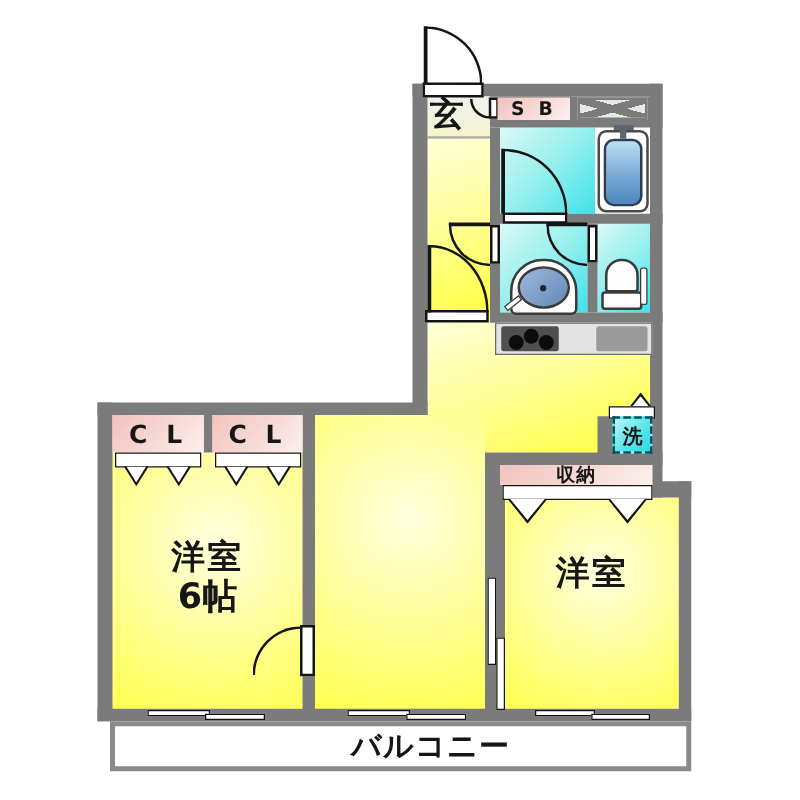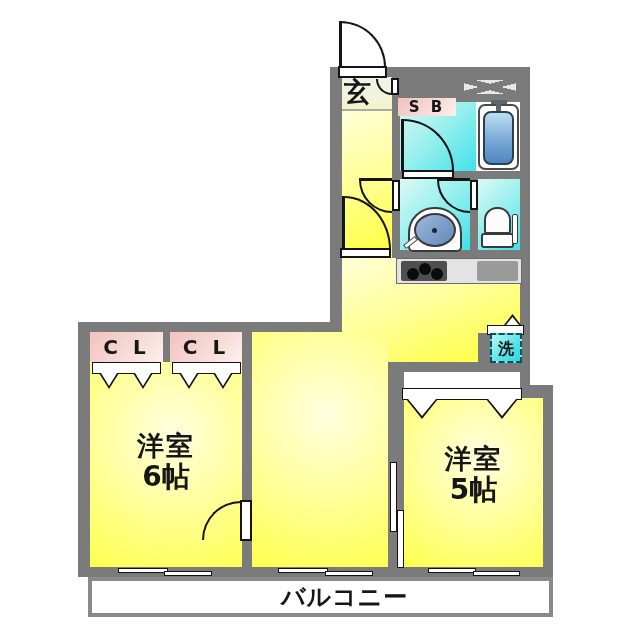--- a/index.html
+++ b/index.html
@@ -22,21 +22,21 @@
   .tri{clip-path:polygon(0 0,100% 0,50% 100%);background:#141414;}
   .tri .in{position:absolute;left:2px;right:2px;top:0;bottom:3px;background:#ffffff;
            clip-path:polygon(0 0,100% 0,50% 100%);}
   .tri-up{clip-path:polygon(50% 0,100% 100%,0 100%);background:#141414;}
   .tri-up .in{position:absolute;left:2px;right:2px;top:3px;bottom:0;background:#ffffff;
               clip-path:polygon(50% 0,100% 100%,0 100%);}
   
   .lbl{font-weight:bold;color:#161616;text-align:center;line-height:1.15;}
   .room-name{font-size:27px;letter-spacing:2px;}
   .room-size{font-size:28px;}
-  .small-lbl{font-size:15px;letter-spacing:1px;margin-top:20px;}
+  .small-lbl{font-size:15px;letter-spacing:1px;}
   
   .counter{background:#e3e3e3;border:1px solid #6a6a6a;}
   .stove{background:#4f4f4f;border-radius:2px;}
   .burner{background:#0c0c0c;border-radius:50%;width:12px;height:12px;position:absolute;}
   .sink{background:#9a9a9a;border-radius:2px;}
   .tub-rim{background:#ffffff;border:2px solid #4a4a4a;border-radius:7px;}
   .tub{background:linear-gradient(180deg,#bcdef2 0%,#7aa9d6 55%,#4d86c0 100%);
        border:2px solid #2e3e52;border-radius:8px;}
   .ps{background:#e4eae6;border:2px solid #7b7b7b;
       background-image:
@@ -142,20 +142,21 @@
       <div class="in"></div>
     </div>
   <div class="abs win" style="left:172px;top:362px;width:69px;height:12px;"></div>
   <div class="abs tri" style="left:179px;top:373px;width:20px;height:16px;">
       <div class="in"></div>
     </div>
   <div class="abs tri" style="left:213px;top:373px;width:20px;height:16px;">
       <div class="in"></div>
     </div>
 
+  <div class="abs pink lbl small-lbl" style="left:400px;top:372px;width:122px;height:16px;line-height:16px;">収納</div>
   <div class="abs win" style="left:402px;top:388px;width:120px;height:12px;"></div>
   <div class="abs tri" style="left:406px;top:399px;width:32px;height:20px;">
       <div class="in"></div>
     </div>
   <div class="abs tri" style="left:486px;top:399px;width:32px;height:20px;">
       <div class="in"></div>
     </div>
 
   <div class="abs open" style="left:240px;top:500px;width:12px;height:41px;"></div>
   <div class="abs arc" style="left:202px;top:501px;width:39px;height:39px;border-top:2.5px solid #141414;border-left:2.5px solid #141414;border-top-left-radius:100%;"></div>
@@ -179,16 +180,15 @@
   <div class="abs" style="left:100px;top:430px;width:132px;">
     <div class="lbl room-name">洋室</div>
     <div class="lbl room-size">6帖</div>
   </div>
 
   <div class="abs" style="left:252px;top:420px;width:136px;">
   </div>
 
   <div class="abs" style="left:410px;top:443px;width:127px;">
     <div class="lbl room-name">洋室</div>
-    <div class="lbl room-size">5帖</div>
   </div>
 
 </div>
 
 </body></html>

